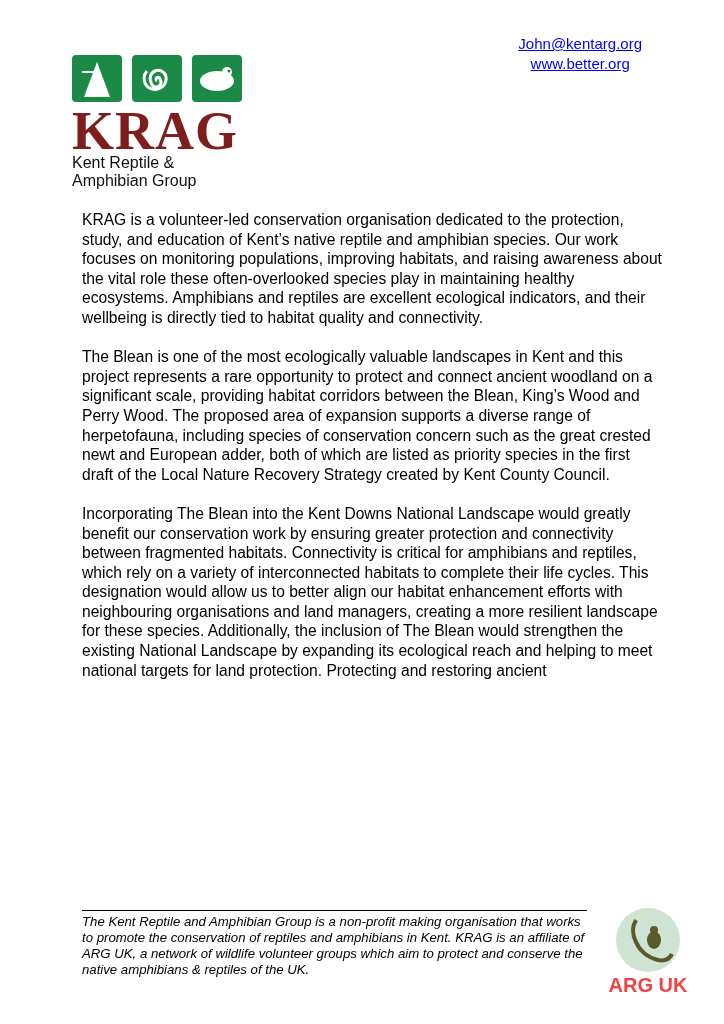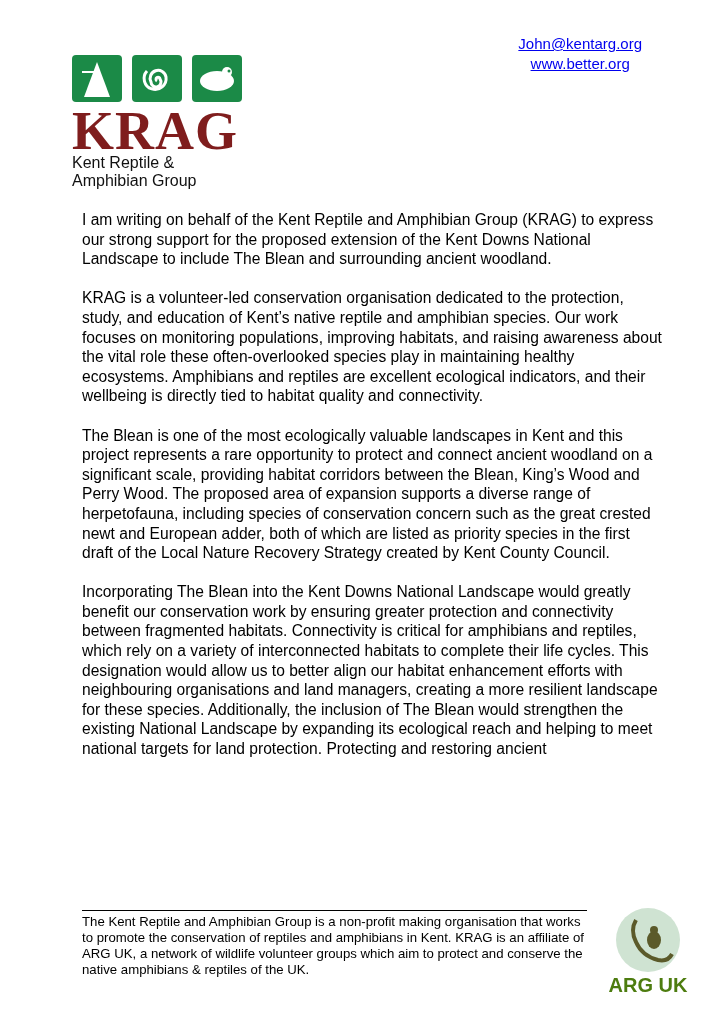--- a/index.html
+++ b/index.html
@@ -14,24 +14,24 @@
           display:flex; align-items:center; justify-content:center; }
   .krag-word { font-family:"Liberation Serif", serif; font-weight:bold;
                font-size:54px; line-height:48px; letter-spacing:1px; margin-top:5px; color:#7f1d1d; }
   .krag-sub { font-size:16px; color:#111; margin-top:-1px; }
   .letter { position:absolute; left:82px; top:210px; width:580px;
             font-size:15.6px; line-height:19.6px; }
   .salutation { font-weight:bold; margin:0 0 19.6px 0; }
   .letter p { margin:0 0 19.6px 0; }
   .footer { position:absolute; left:82px; top:910px; width:505px;
             border-top:1px solid #000; padding-top:3px;
-            font-size:13.2px; line-height:16px; }
+            font-size:13.2px; line-height:16px;font-style:italic; }
   .arg { position:absolute; left:608px; top:908px; width:80px; text-align:center; }
   .arg-circle { width:64px; height:64px; border-radius:50%; background:#cfe3d2; margin:0 auto; }
-  .arg-text { font-weight:bold; font-size:20px; color:#4d7c0f; margin-top:2px; letter-spacing:0; }
+  .arg-text { font-weight:bold; font-size:20px; color:#ef4444; margin-top:2px; letter-spacing:0; }
 </style>
 </head>
 <body>
 
 <div class="contact">
   <a>John@kentarg.org</a>
   <a>www.better.org</a>
 </div>
 
 <div class="logo">
@@ -53,21 +53,20 @@
           <circle cx="32" cy="11" r="5" fill="#fff"></circle>
           <circle cx="34" cy="10" r="1.5" fill="#1b8a47"></circle>
         </svg>
     </div>
   </div>
   <div class="krag-word">KRAG</div>
   <div class="krag-sub">Kent Reptile &amp; Amphibian Group</div>
 </div>
 
 <div class="letter">
-  <p>I am writing on behalf of the Kent Reptile and Amphibian Group (KRAG) to express our strong support for the proposed extension of the Kent Downs National Landscape to include The Blean and surrounding ancient woodland.</p>
   <p>KRAG is a volunteer-led conservation organisation dedicated to the protection, study, and education of Kent’s native reptile and amphibian species. Our work focuses on monitoring populations, improving habitats, and raising awareness about the vital role these often-overlooked species play in maintaining healthy ecosystems. Amphibians and reptiles are excellent ecological indicators, and their wellbeing is directly tied to habitat quality and connectivity.</p>
   <p>The Blean is one of the most ecologically valuable landscapes in Kent and this project represents a rare opportunity to protect and connect ancient woodland on a significant scale, providing habitat corridors between the Blean, King’s Wood and Perry Wood. The proposed area of expansion supports a diverse range of herpetofauna, including species of conservation concern such as the great crested newt and European adder, both of which are listed as priority species in the first draft of the Local Nature Recovery Strategy created by Kent County Council.</p>
   <p>Incorporating The Blean into the Kent Downs National Landscape would greatly benefit our conservation work by ensuring greater protection and connectivity between fragmented habitats. Connectivity is critical for amphibians and reptiles, which rely on a variety of interconnected habitats to complete their life cycles. This designation would allow us to better align our habitat enhancement efforts with neighbouring organisations and land managers, creating a more resilient landscape for these species. Additionally, the inclusion of The Blean would strengthen the existing National Landscape by expanding its ecological reach and helping to meet national targets for land protection. Protecting and restoring ancient</p>
 </div>
 
 <div class="footer">The Kent Reptile and Amphibian Group is a non-profit making organisation that works to promote the conservation of reptiles and amphibians in Kent. KRAG is an affiliate of ARG UK, a network of wildlife volunteer groups which aim to protect and conserve the native amphibians &amp; reptiles of the UK.</div>
 
 <div class="arg">
   <div class="arg-circle">
     <svg width="64" height="64" viewBox="0 0 64 64">

